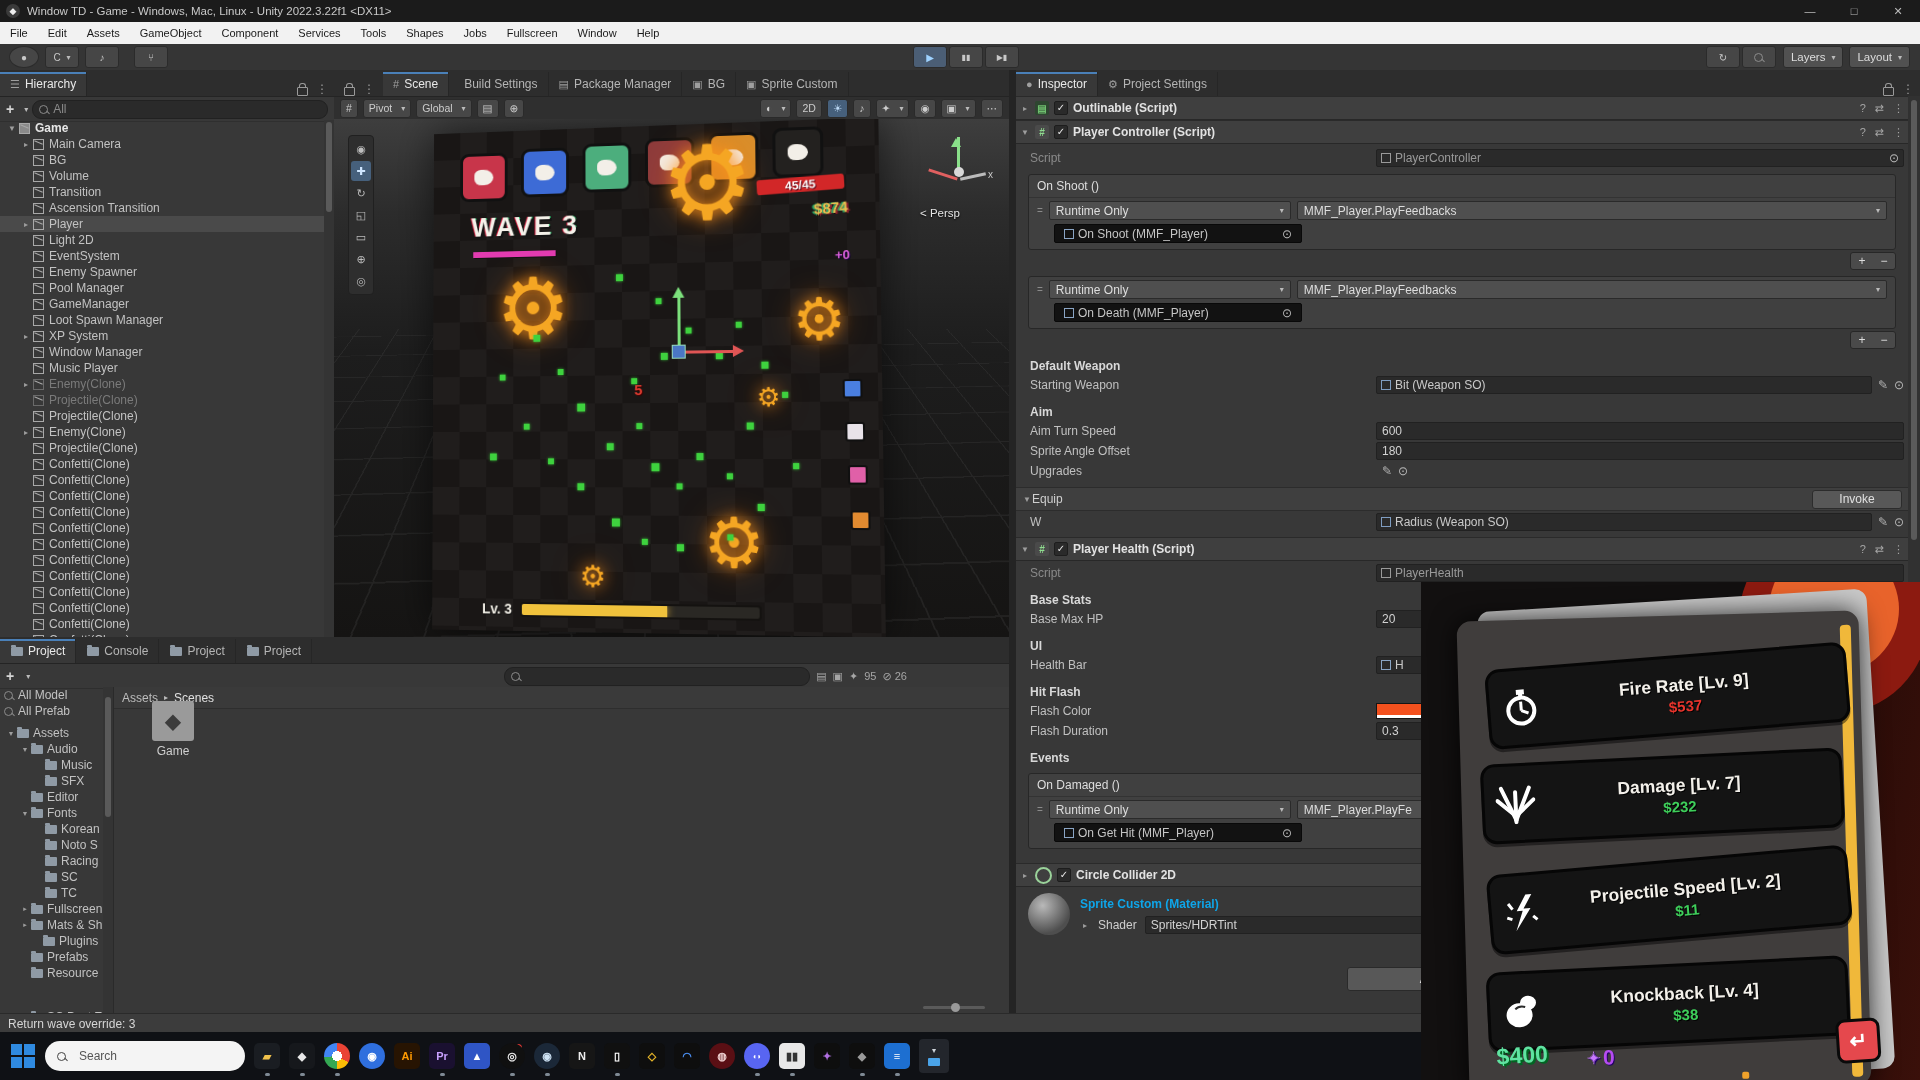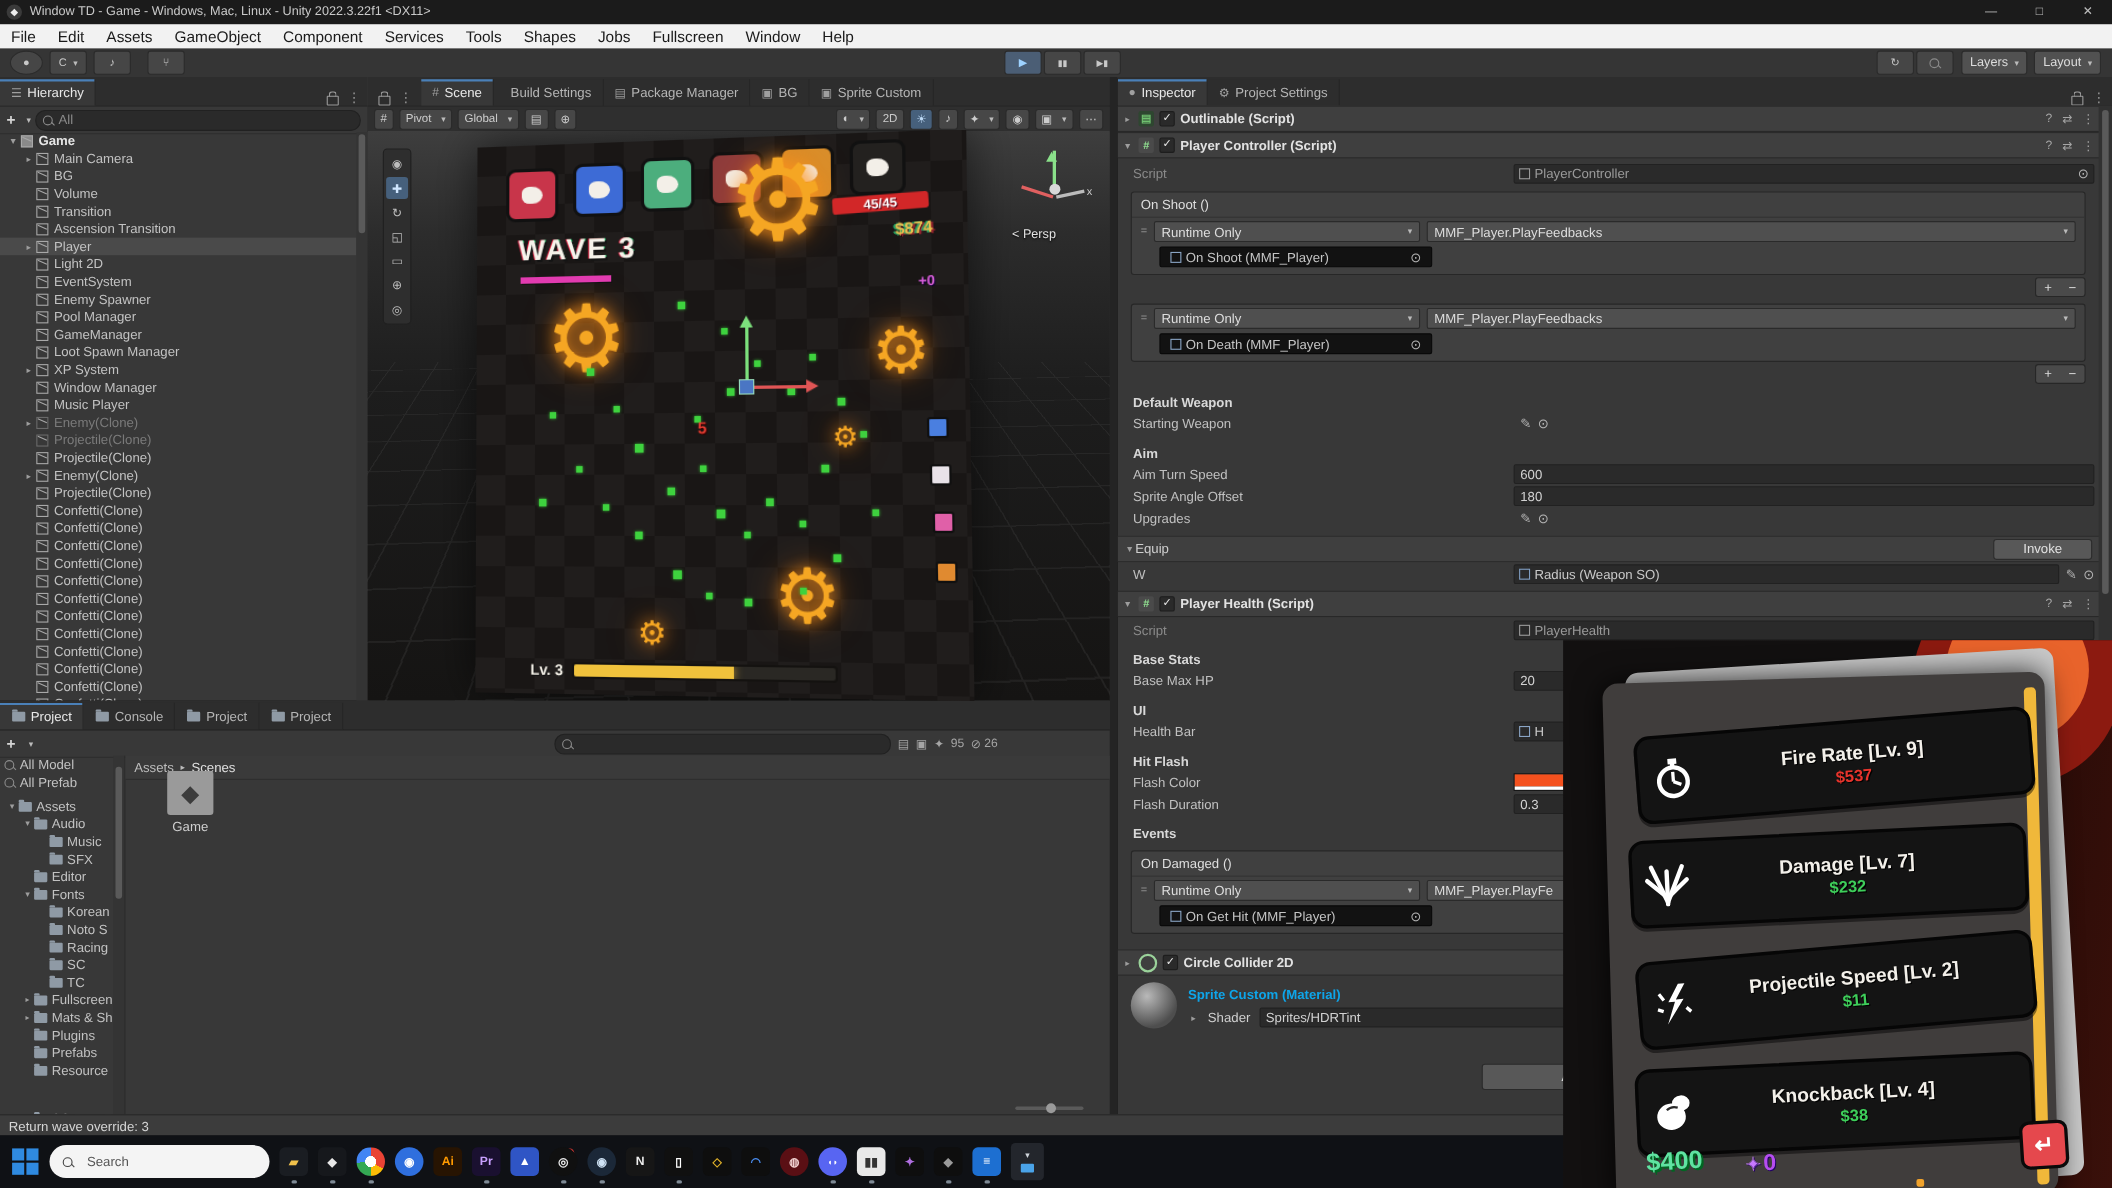--- a/index.html
+++ b/index.html
@@ -7,21 +7,21 @@
         font-family:"Liberation Sans",sans-serif;font-size:12px;color:#cfcfcf;
         -webkit-font-smoothing:antialiased;}
   .abs{position:absolute;}
   .row{display:flex;align-items:center;}
   
   .titlebar{left:0;top:0;width:1920px;height:22px;background:#1b1b1b;display:flex;align-items:center;color:#c9c9c9;}
   .unity-badge{width:14px;height:14px;border-radius:50%;background:#3a3a3a;margin:0 7px 0 6px;display:flex;align-items:center;justify-content:center;color:#eee;font-size:9px;}
   .wctl{margin-left:auto;display:flex;height:22px;}
   .wbtn{width:44px;text-align:center;line-height:22px;color:#bbb;font-size:11px;}
   .menubar{left:0;top:22px;width:1920px;height:22px;background:#f2f2f2;display:flex;align-items:center;border-bottom:1px solid #d8d8d8;}
-  .menu-item{color:#1a1a1a;padding:0 10px;font-size:14px;line-height:22px;}
+  .menu-item{color:#1a1a1a;padding:0 10px;font-size:11px;line-height:22px;}
   .toolbar{left:0;top:44px;width:1920px;height:26px;background:#353535;border-bottom:1px solid #242424;display:flex;align-items:center;}
   .tbtn{height:20px;min-width:24px;margin:0 1px;background:#464646;border:1px solid #2b2b2b;border-radius:3px;
         display:flex;align-items:center;justify-content:center;color:#c8c8c8;font-size:10px;padding:0 4px;}
   .tbtn.play-on{background:#4b5e75;color:#9ed2ff;}
   .tb-center{position:absolute;left:912px;display:flex;}
   .tb-right{margin-left:auto;display:flex;align-items:center;margin-right:10px;}
   .ddl{height:20px;background:#515151;border:1px solid #2b2b2b;border-radius:3px;color:#ddd;
        display:flex;align-items:center;padding:0 7px;margin-left:6px;font-size:11.5px;}
   .caret{font-size:8px;margin-left:6px;color:#bbb;}
   
@@ -760,20 +760,24 @@
       <div class="pm">
           <span class="pmbox">
             <span class="pmbtn">+</span>
             <span class="pmbtn">−</span>
           </span>
         </div>
 
       <div class="iheader">Default Weapon</div>
       <div class="irow">
         <span class="ilabel">Starting Weapon</span>
+        <span class="objfield">
+          <span class="minicube"></span>
+          <span>Bit (Weapon SO)</span>
+        </span>
         <span class="pencil">✎</span>
         <span class="targ">⊙</span>
       </div>
 
       <div class="iheader">Aim</div>
       <div class="irow">
         <span class="ilabel">Aim Turn Speed</span>
         <span class="field">600</span>
       </div>
       <div class="irow">
@@ -1027,21 +1031,21 @@
             <span class="folder"></span>
             <span>Fullscreen</span>
           </div>
 
           <div class="frow" style="padding-left: 20px;">
             <span class="farrow">▸</span>
             <span class="folder"></span>
             <span>Mats &amp; Sh</span>
           </div>
 
-          <div class="frow" style="padding-left: 20px;">
+          <div class="frow" style="padding-left: 32px;">
             <span class="farrow"></span>
             <span class="folder"></span>
             <span>Plugins</span>
           </div>
 
           <div class="frow" style="padding-left: 20px;">
             <span class="farrow"></span>
             <span class="folder"></span>
             <span>Prefabs</span>
           </div>

